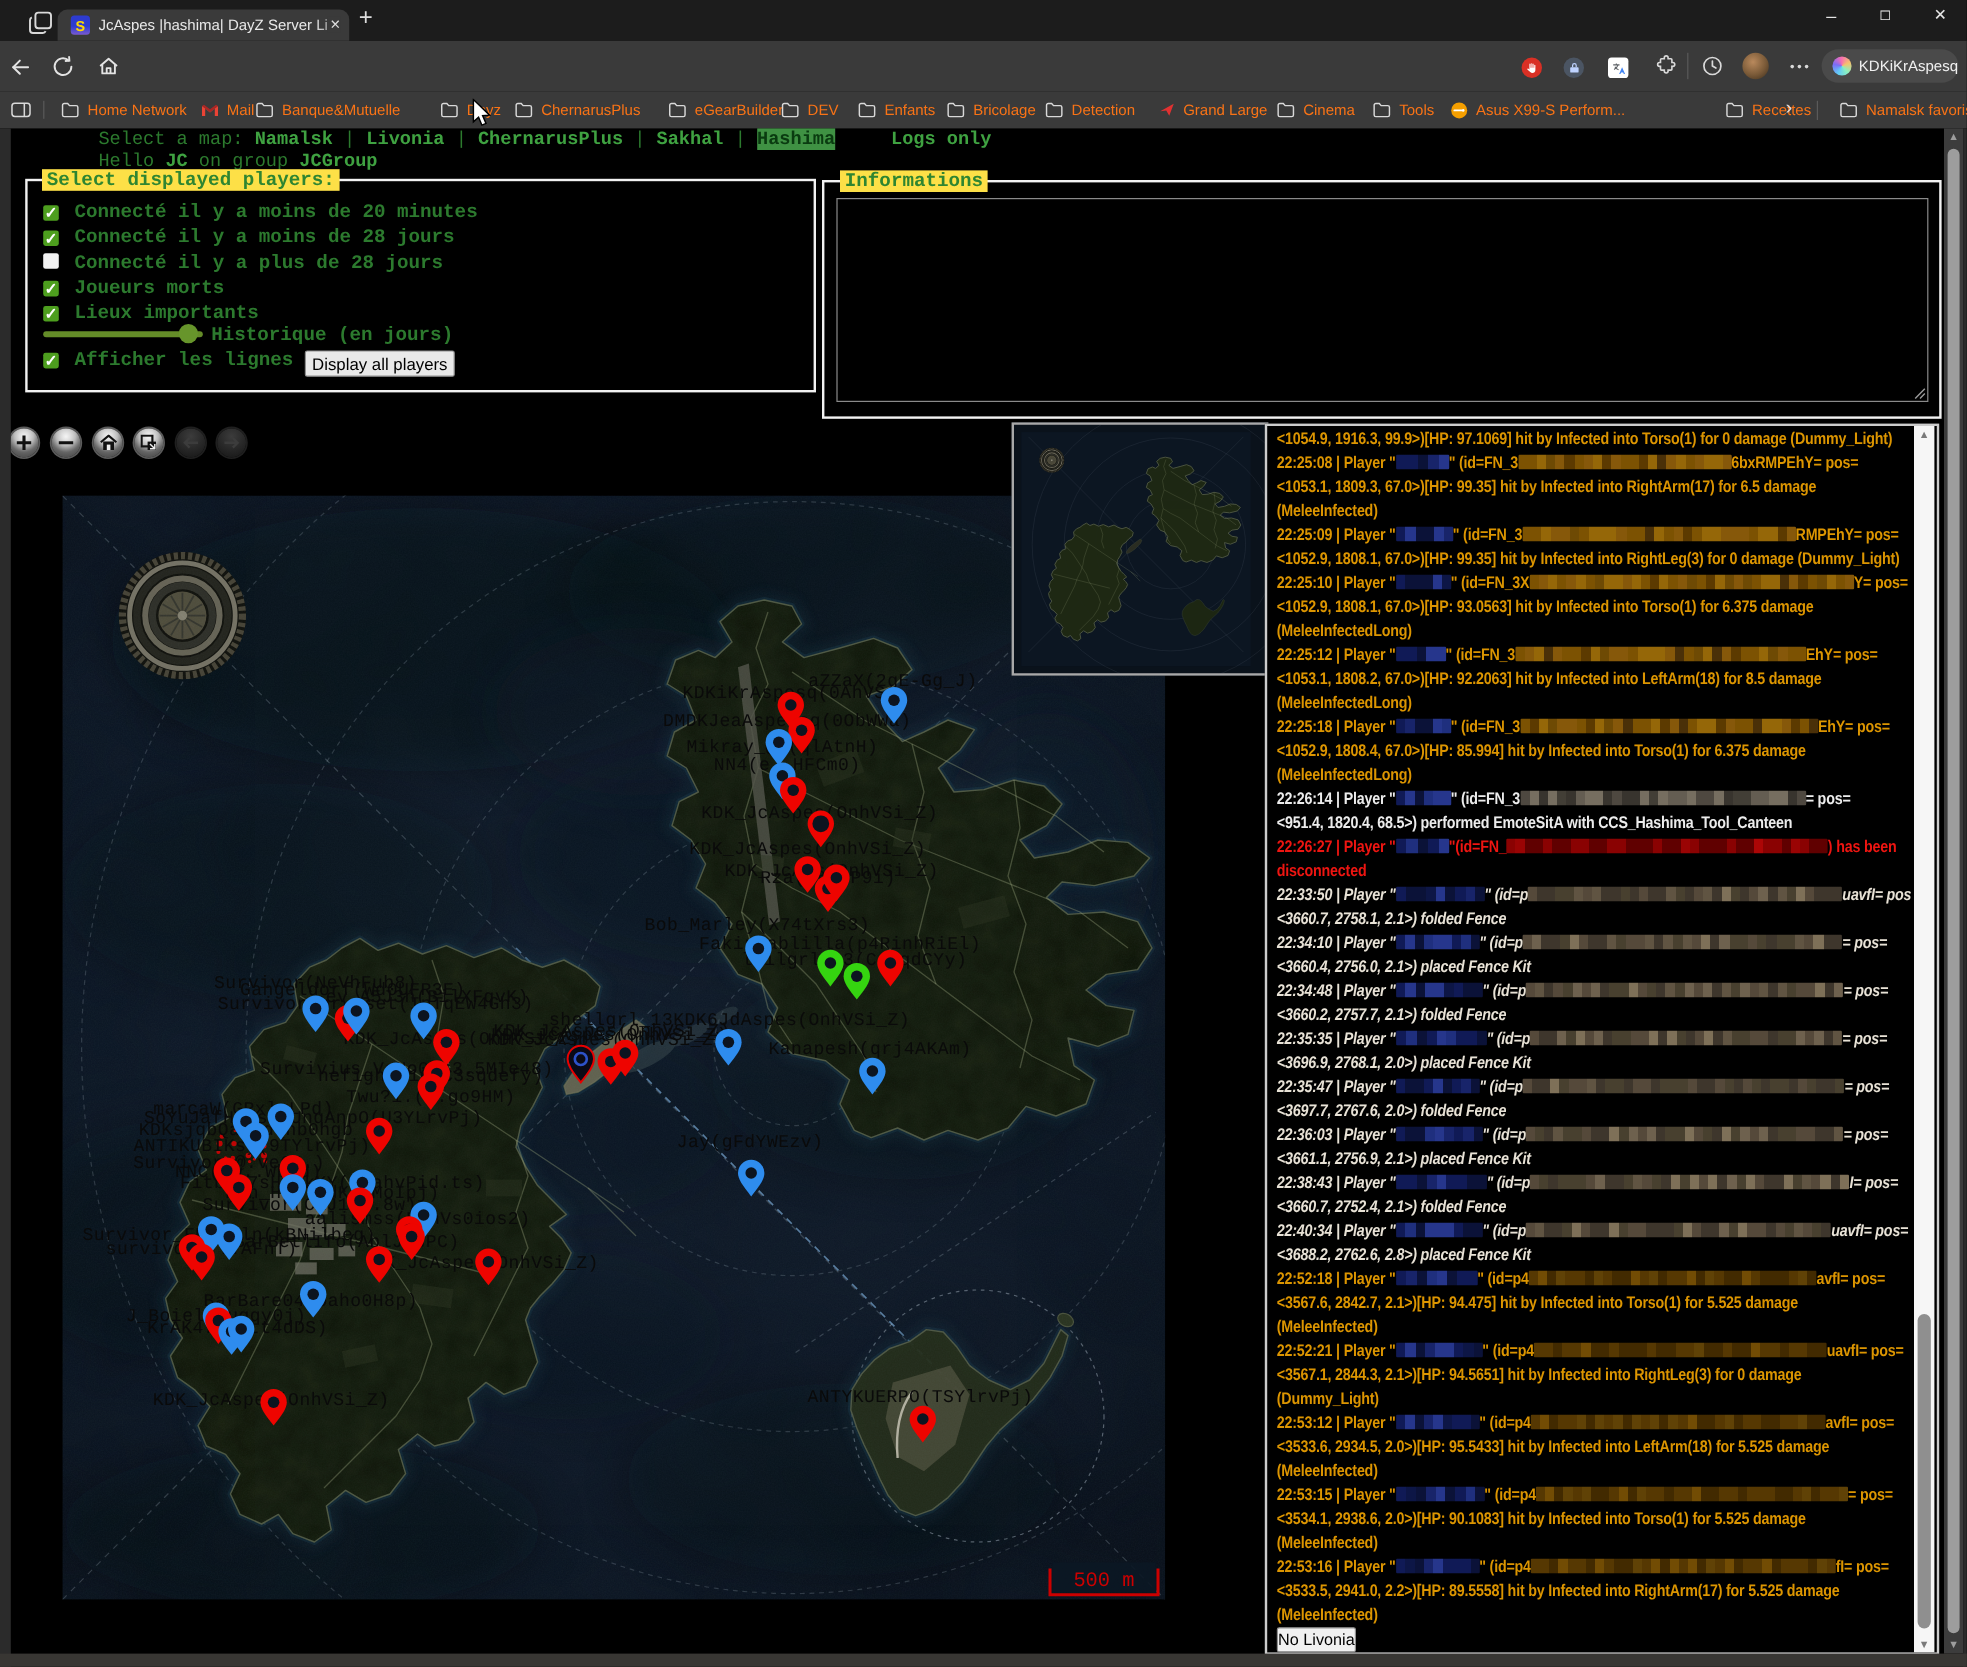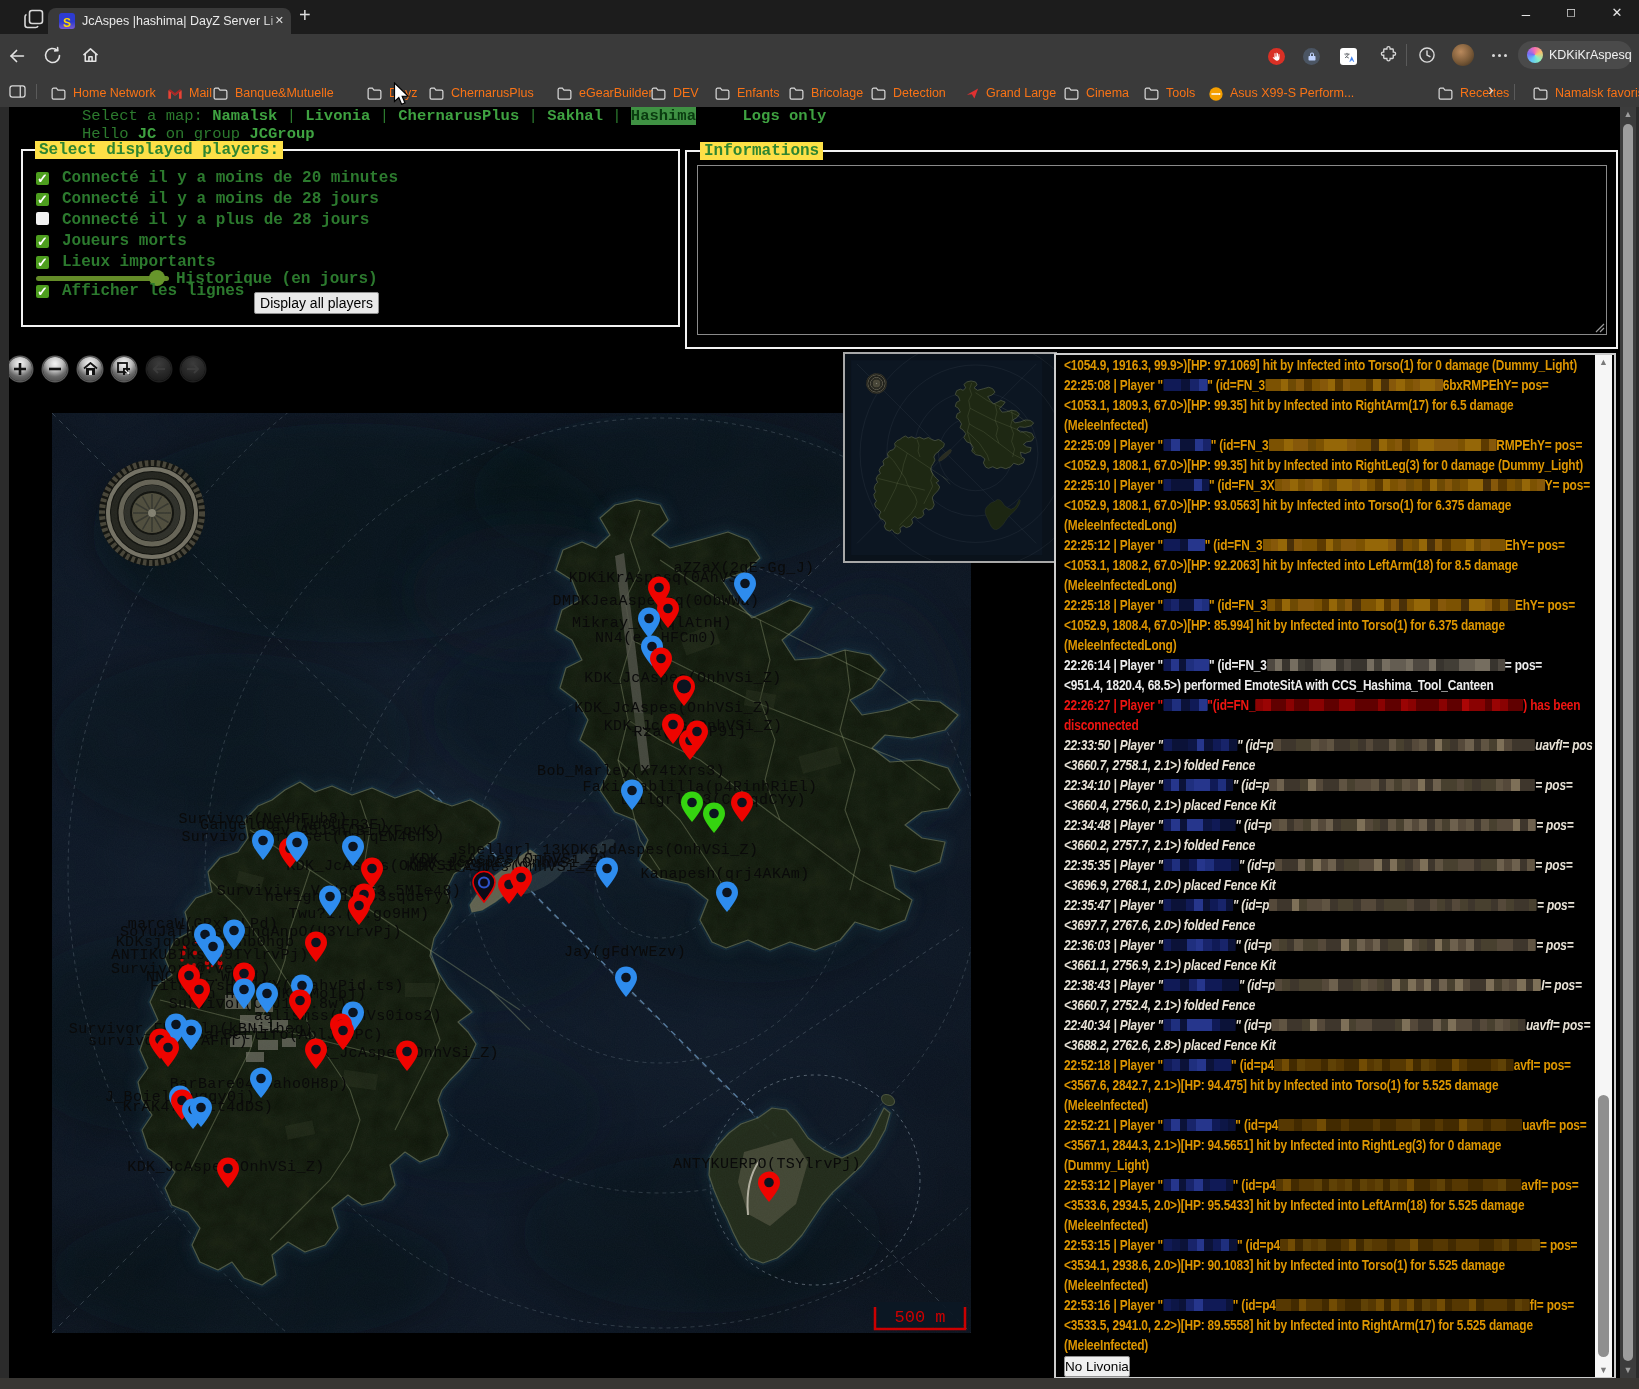--- a/index.html
+++ b/index.html
@@ -218,21 +218,21 @@
 <span class="fsleg" style="left:12px">Select displayed players:</span>
 <div class="crow" style="top:17px"><span class="cb on">✓</span><span class="clab">Connecté il y a moins de 20 minutes</span></div>
 <div class="crow" style="top:38px"><span class="cb on">✓</span><span class="clab">Connecté il y a moins de 28 jours</span></div>
 <div class="crow" style="top:59px"><span class="cb off"></span><span class="clab">Connecté il y a plus de 28 jours</span></div>
 <div class="crow" style="top:80px"><span class="cb on">✓</span><span class="clab">Joueurs morts</span></div>
 <div class="crow" style="top:101px"><span class="cb on">✓</span><span class="clab">Lieux importants</span></div>
 <div class="slider" style="top:125px">
       <div class="sthumb"></div>
     </div>
 <span class="clab2" style="left:153px;top:119px">Historique (en jours)</span>
-<div class="crow" style="top:130px"><span class="cb on">✓</span><span class="clab">Afficher les lignes</span></div>
+<div class="crow" style="top:140px"><span class="cb on">✓</span><span class="clab">Afficher les lignes</span></div>
 <button class="dispbtn">Display all players</button>
 </div>
 <div class="fs" style="left:685px;top:150px;width:933px;height:199px">
 <span class="fsleg" style="left:13px">Informations</span>
 <div class="ta">
       <svg style="position:absolute;right:1px;bottom:1px" width="10" height="10">
         <path d="M9 1 1 9 M9 5 5 9" stroke="#9a9a9a" stroke-width="1.2"></path>
       </svg>
     </div>
 </div>

